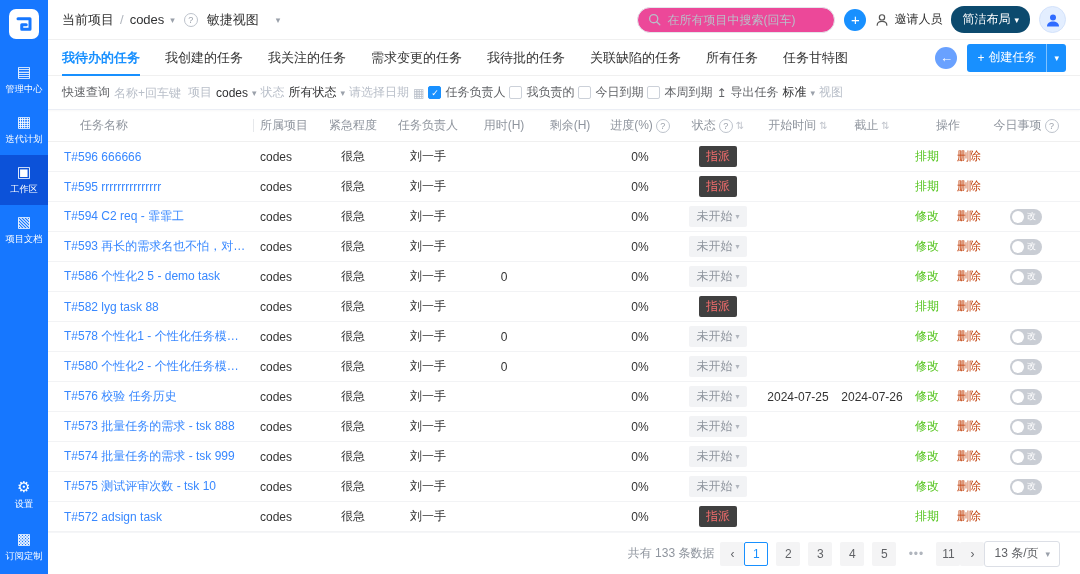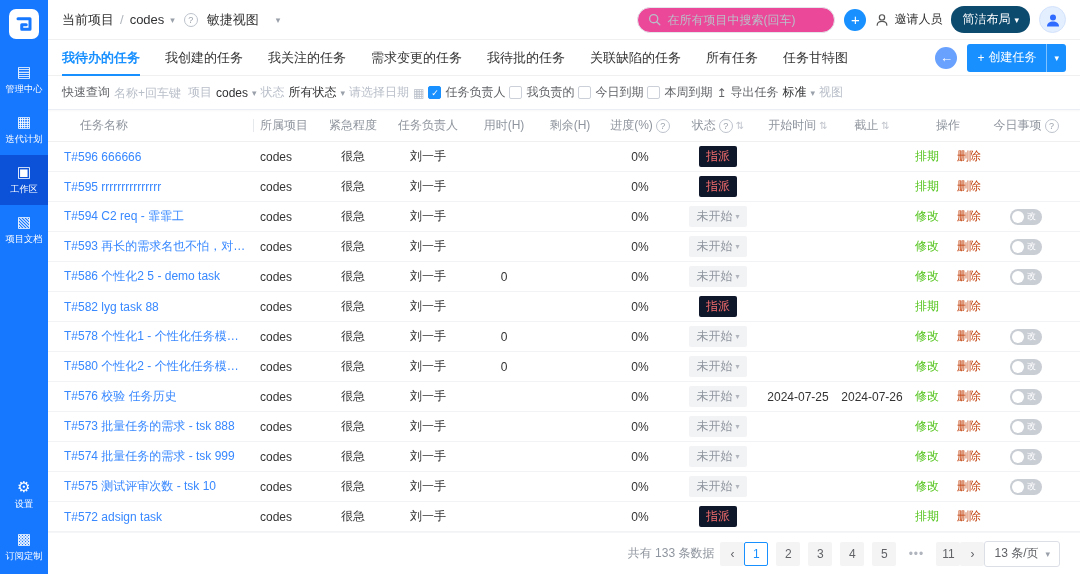--- a/index.html
+++ b/index.html
@@ -63,21 +63,21 @@
   .th { display: flex; align-items: center; gap: 3px; }
   .th.center { justify-content: center; }
   .th-name { padding-left: 16px; }
   .th-divider { width: 1px; height: 13px; background: #e6e8eb; margin-left: auto; margin-right: 6px; }
   .sort { color: #c0c4cc; font-size: 10px; cursor: pointer; }
   .trow { height: 30px; border-bottom: 1px solid #f2f3f5; }
   .td { overflow: hidden; white-space: nowrap; }
   .tc { text-align: center; }
   .td-name a { color: #3888ff; text-decoration: none; cursor: pointer; display: block; overflow: hidden; text-overflow: ellipsis; padding-right: 10px; }
   .badge { display: inline-flex; align-items: center; gap: 3px; padding: 2px 7px; border-radius: 2px; font-size: 12px; cursor: pointer; }
-  .badge.assign { background: #0f172a; color: #f56c6c; }
+  .badge.assign { background: #404040; color: #f56c6c; }
   .badge.open { background: #f2f3f5; color: #8f959e; }
   .badge-caret { font-size: 8px; color: #b0b5bd; }
   .actions { display: flex; gap: 18px; justify-content: center; overflow: visible; }
   .act-green { color: #52c41a; cursor: pointer; }
   .act-red { color: #c2410c; cursor: pointer; }
   .toggle { width: 32px; height: 16px; background: #c9cdd4; border-radius: 9px; display: inline-flex; align-items: center; position: relative; cursor: pointer; vertical-align: middle; }
   .knob { width: 12px; height: 12px; border-radius: 50%; background: #fff; position: absolute; left: 2px; top: 2px; }
   .toggle-label { margin-left: 17px; color: #fff; font-size: 9px; }
 
   

